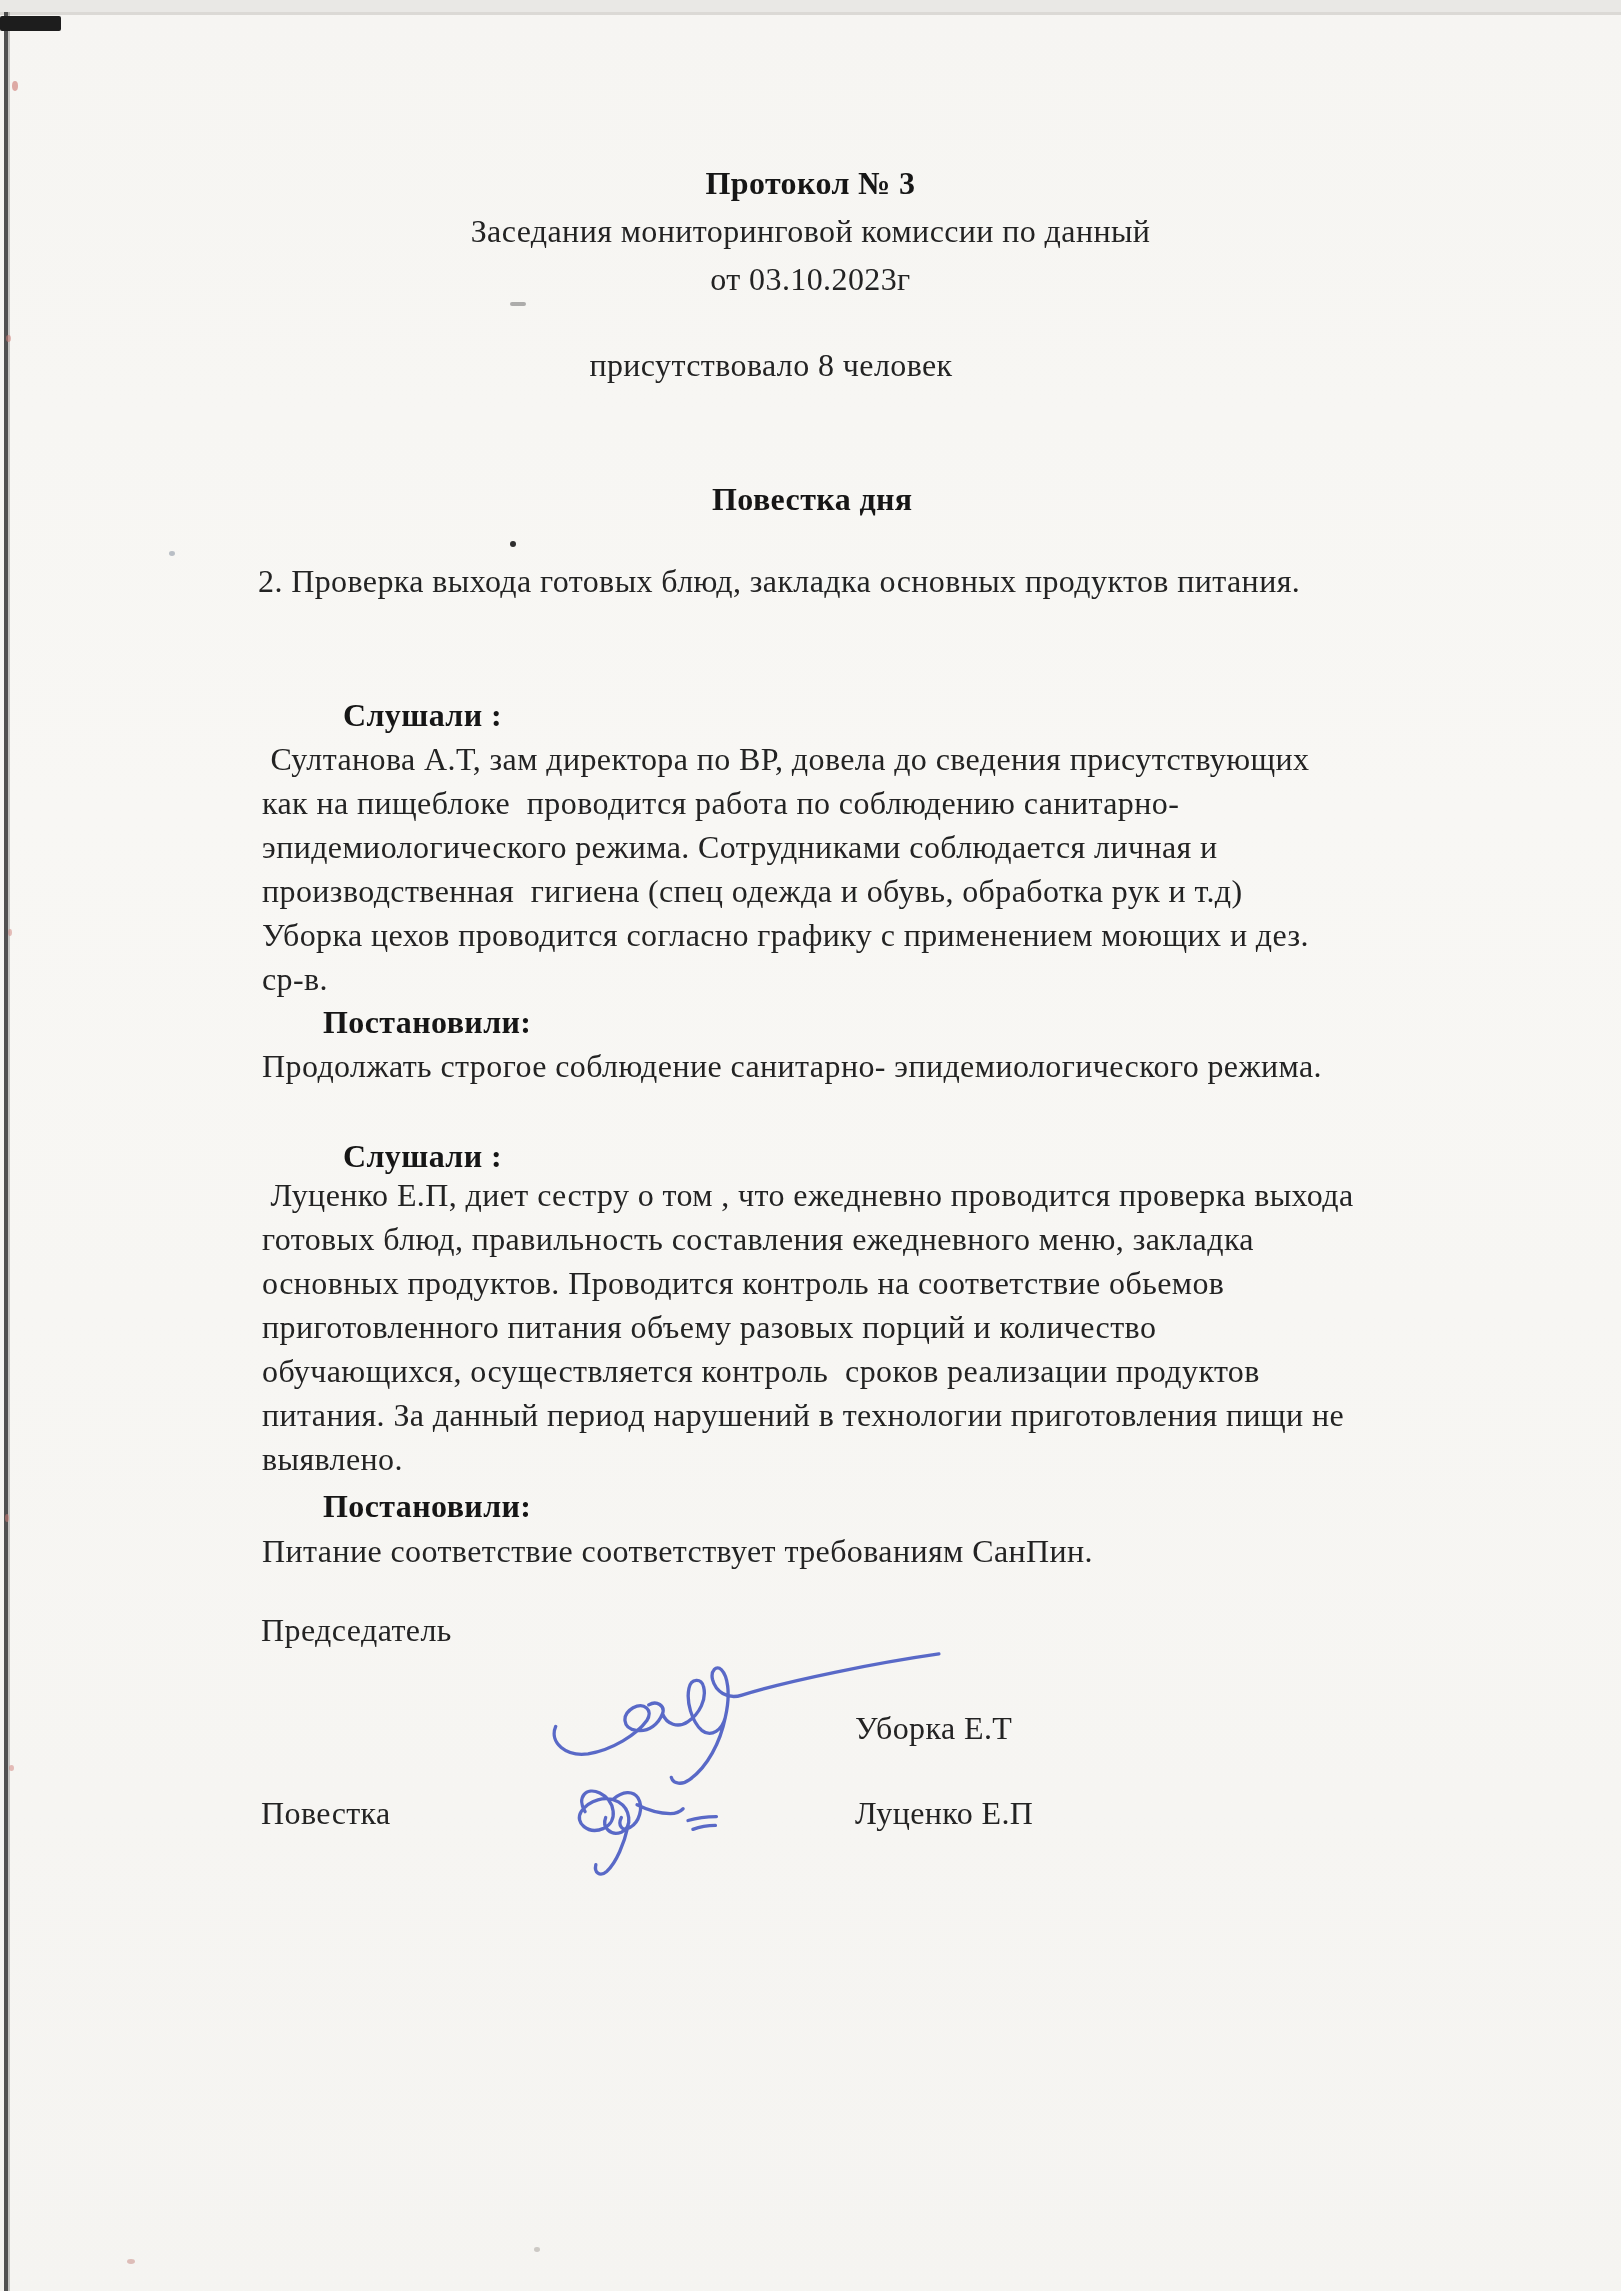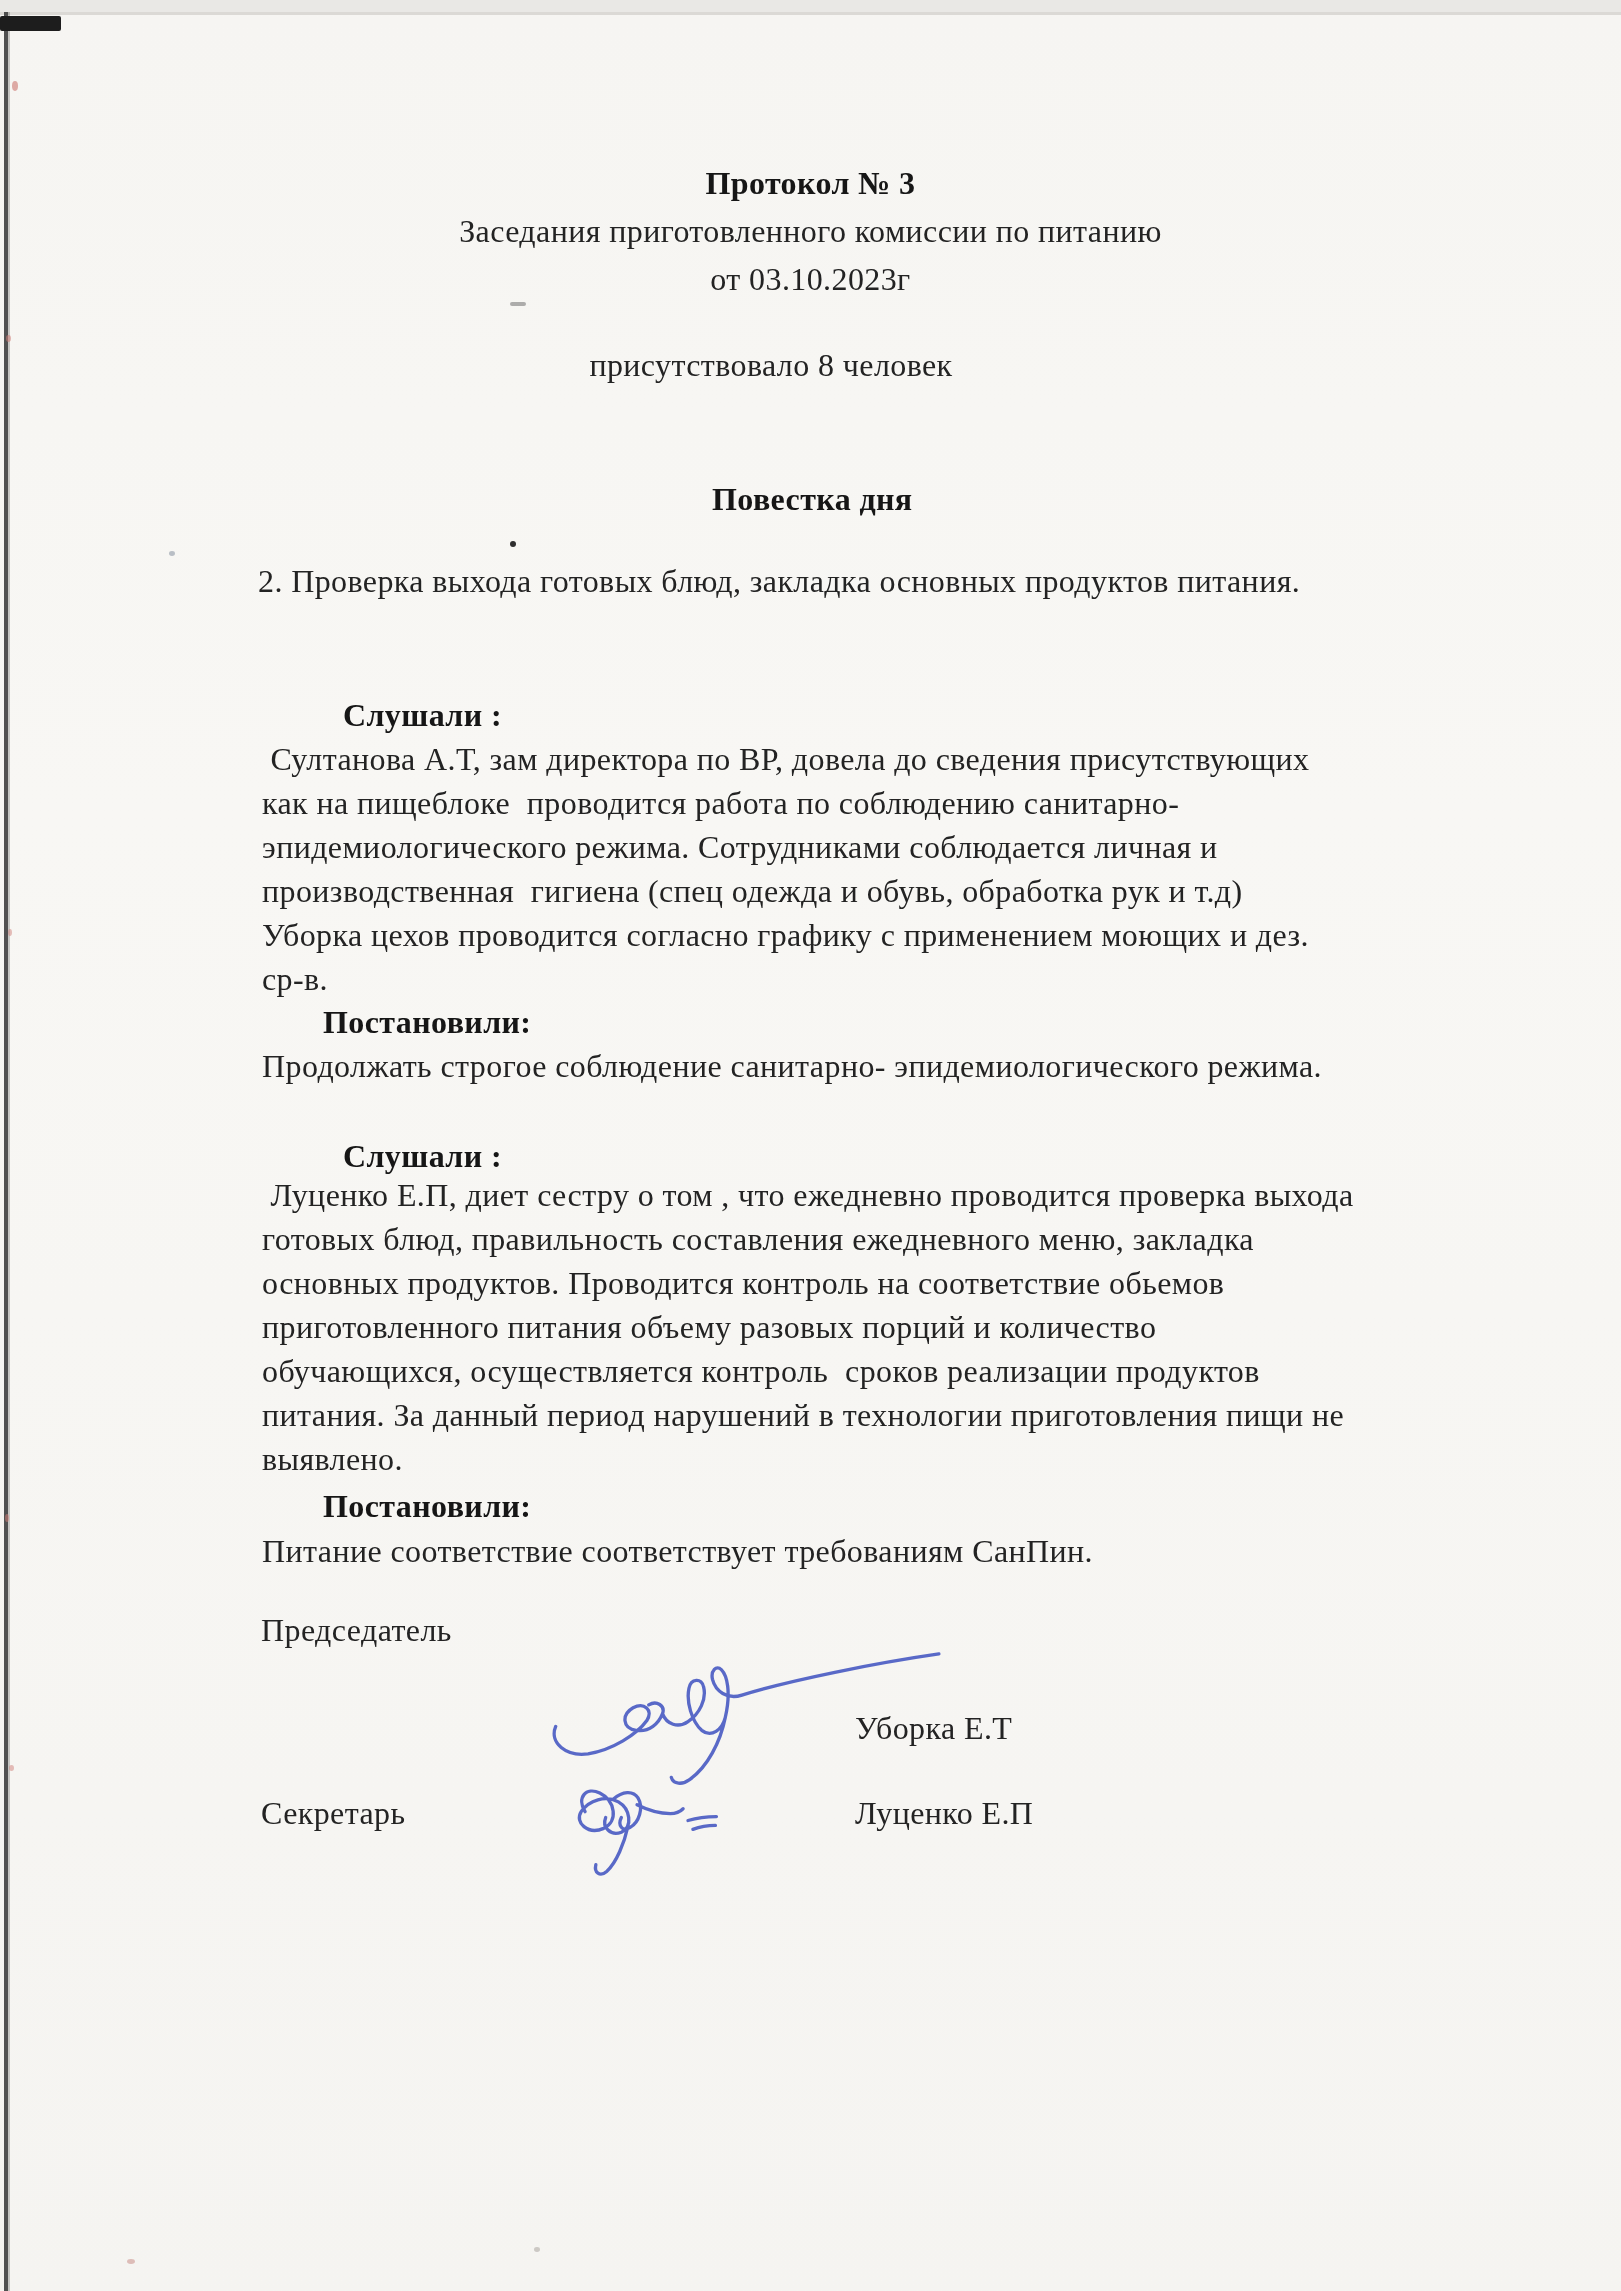--- a/index.html
+++ b/index.html
@@ -46,21 +46,21 @@
   <div class="abs speck" style="left:11.8px;top:69px;width:5.9px;height:9.8px;background:#cf8079;opacity:.65;"></div>
   <div class="abs speck" style="left:5.9px;top:323px;width:4.9px;height:6.9px;background:#cf8079;opacity:.55;"></div>
   <div class="abs speck" style="left:7.8px;top:917px;width:3.9px;height:6.9px;background:#cf8079;opacity:.5;"></div>
   <div class="abs speck" style="left:4.9px;top:1502px;width:3.9px;height:7.8px;background:#cf8079;opacity:.55;"></div>
   <div class="abs speck" style="left:8.8px;top:1753px;width:4.9px;height:5.9px;background:#cf8079;opacity:.5;"></div>
   <div class="abs speck" style="left:127px;top:2247px;width:7.8px;height:4.9px;background:#c5867f;opacity:.5;"></div>
   <div class="abs speck" style="left:534px;top:2235px;width:5.9px;height:4.9px;background:#b0aca6;opacity:.6;"></div>
 
   <div class="abs center" style="top:147px;">
     <div class="txt bold" style="line-height:48px;">Протокол № 3</div>
-    <div class="txt" style="line-height:48px;">Заседания приготовленного комиссии по питанию</div>
+    <div class="txt" style="line-height:48px;">Заседания мониторинговой комиссии по данный</div>
     <div class="txt" style="line-height:48px;">от 03.10.2023г</div>
   </div>
 
   <div class="abs right txt" style="top:331px;width:1542px;">присутствовало 8 человек</div>
 
   <div class="abs txt bold" style="left:712px;top:465px;">Повестка дня</div>
   <div class="abs" style="left:258px;top:547px;">
     <div class="txt">2. Проверка выхода готовых блюд, закладка основных продуктов питания.</div>
   </div>
 
@@ -80,21 +80,21 @@
 основных продуктов. Проводится контроль на соответствие обьемов
 приготовленного питания объему разовых порций и количество
 обучающихся, осуществляется контроль  сроков реализации продуктов
 питания. За данный период нарушений в технологии приготовления пищи не
 выявлено.</div>
   <div class="abs txt bold" style="left:323px;top:1472px;">Постановили:</div>
   <div class="abs txt" style="left:262px;top:1517px;">Питание соответствие соответствует требованиям СанПин.</div>
 
   <div class="abs txt" style="left:261px;top:1596px;">Председатель</div>
   <div class="abs txt" style="left:855px;top:1694px;">Уборка Е.Т</div>
-  <div class="abs txt" style="left:261px;top:1779px;">Секретарь</div>
+  <div class="abs txt" style="left:261px;top:1779px;">Повестка</div>
   <div class="abs txt" style="left:855px;top:1779px;">Луценко Е.П</div>
 
   <svg class="abs sig" width="1621" height="2292" viewBox="0 0 1654 2338">
 
     <path d="
       M 567 1749
       C 560 1766, 578 1780, 600 1777
       C 625 1773, 650 1757, 660 1743
       C 667 1732, 657 1724, 646 1730
       C 634 1737, 635 1751, 649 1753

